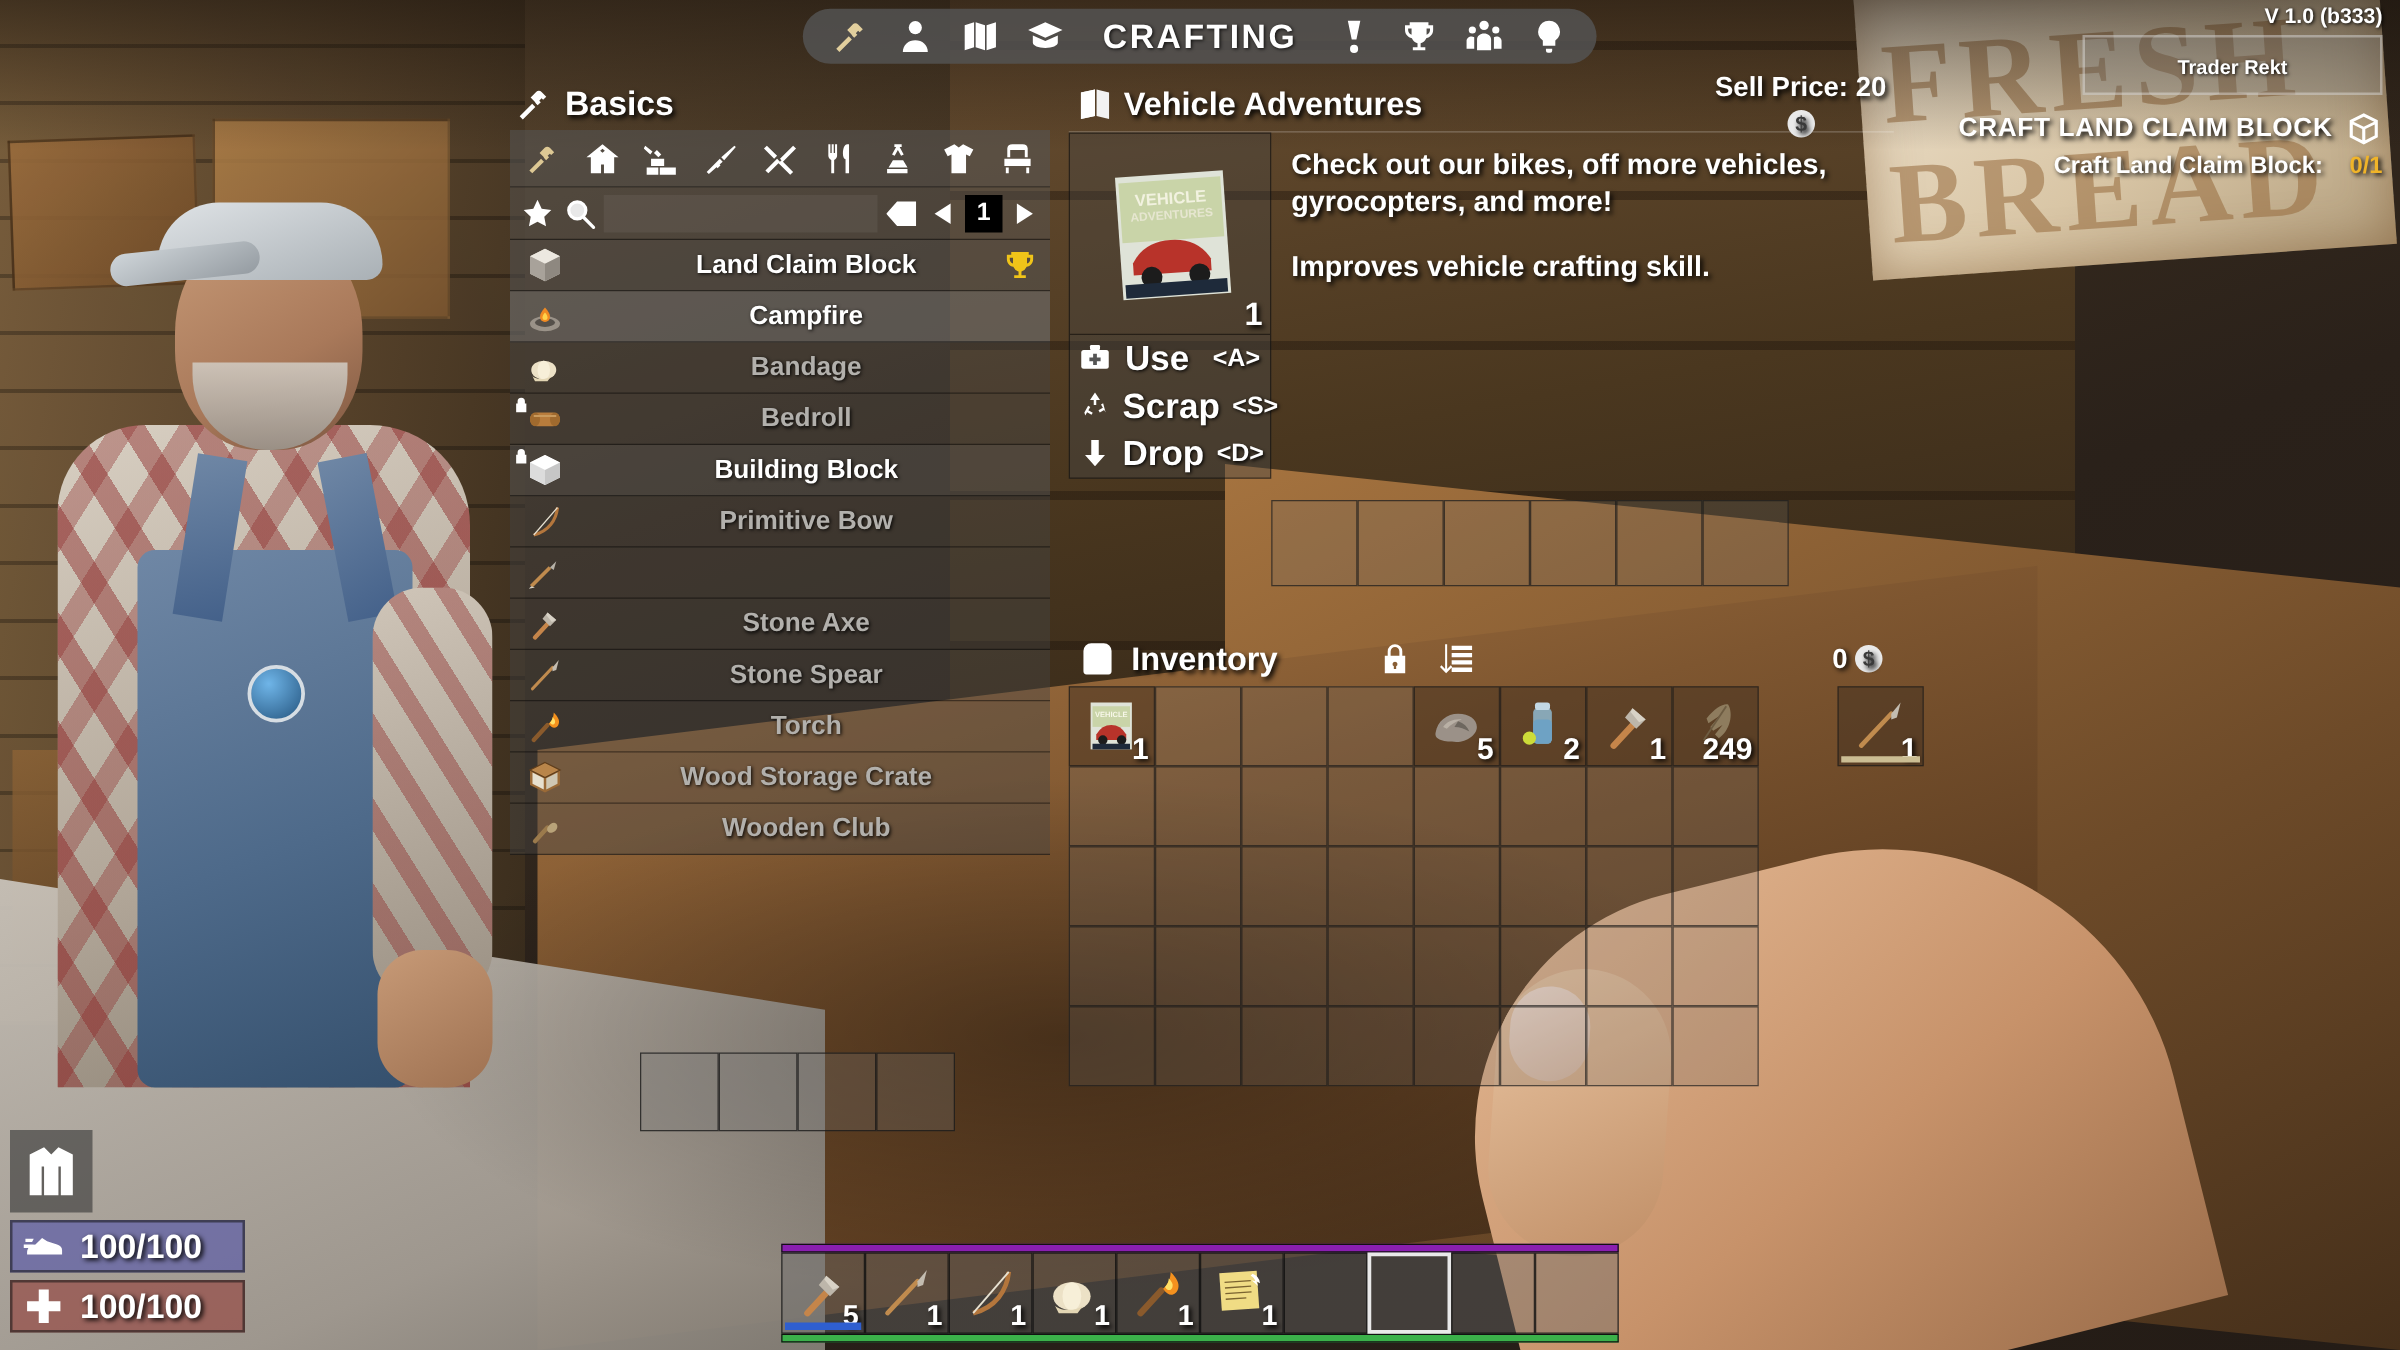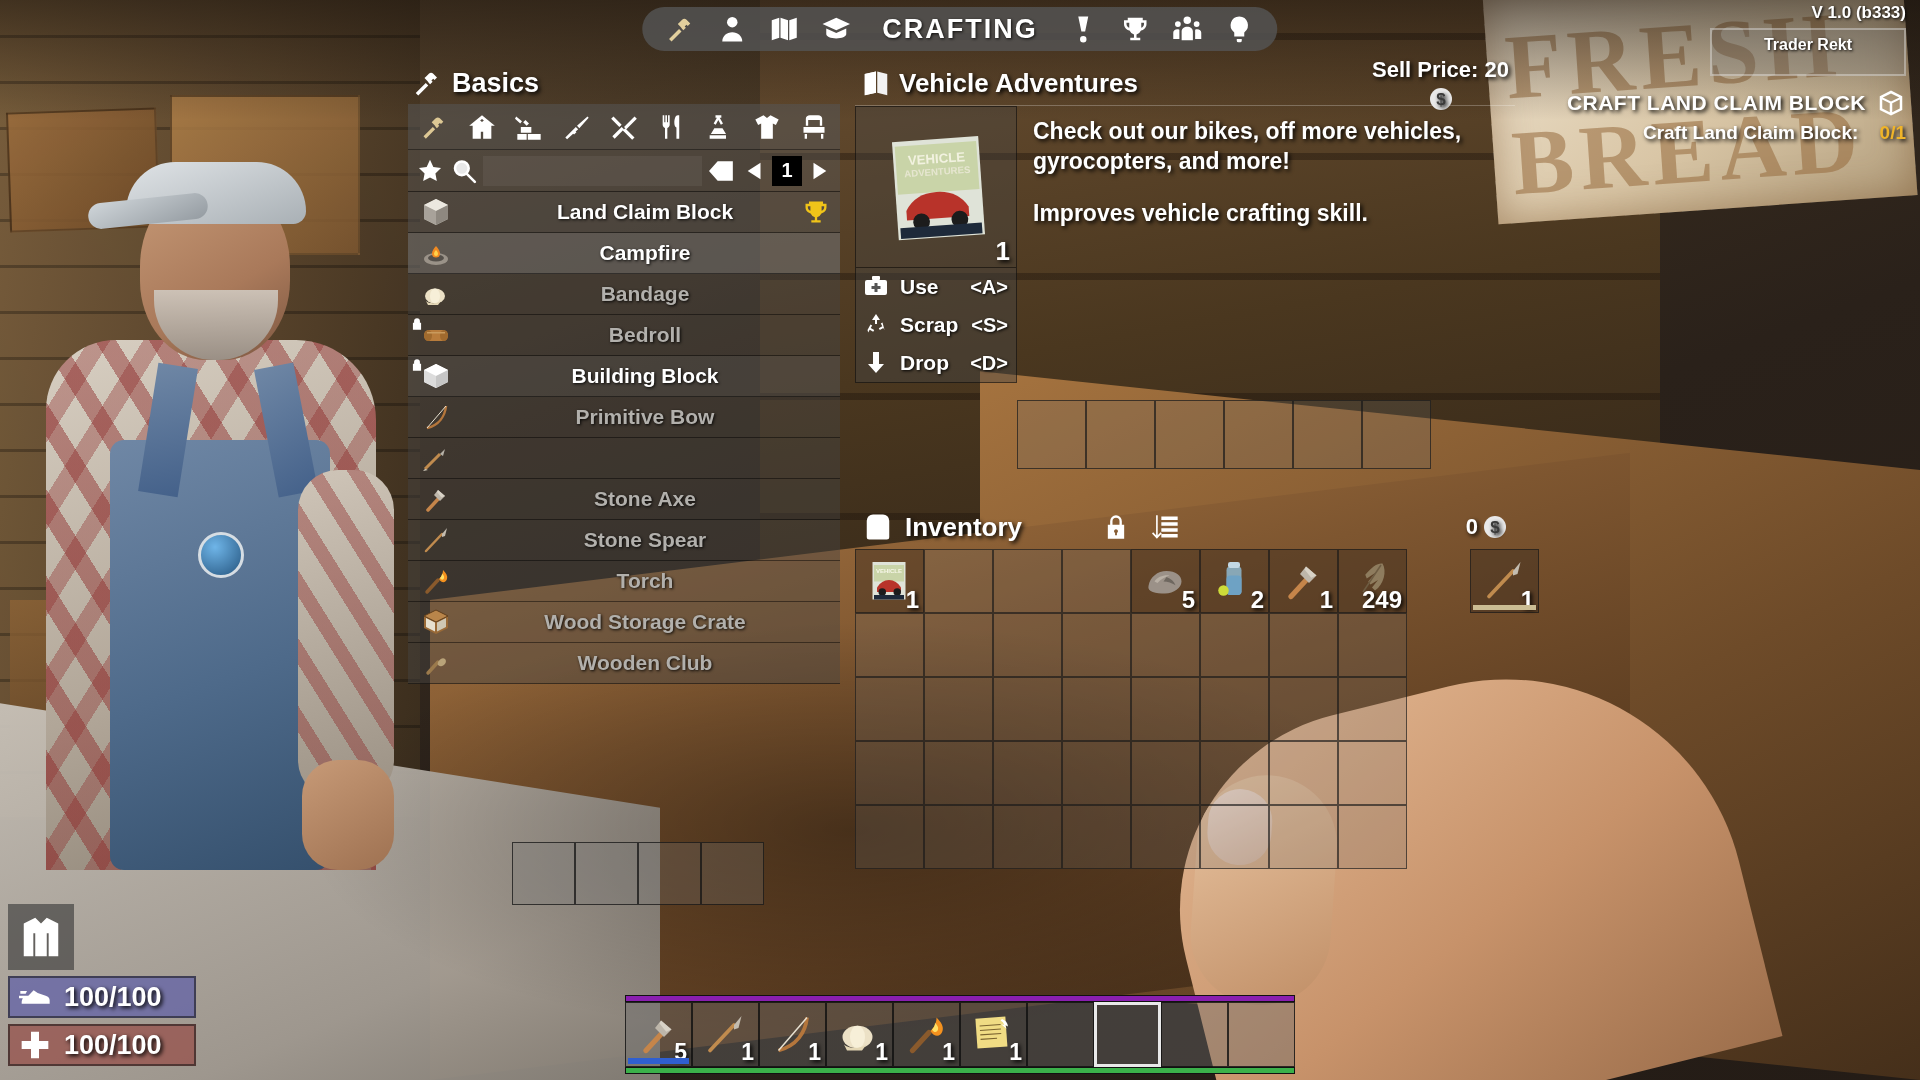--- a/index.html
+++ b/index.html
@@ -174,24 +174,24 @@
     padding: 0 18px; text-shadow: 1px 1px 3px rgba(0,0,0,.8);
     white-space: nowrap;
   }
 
   
   .version {
     position: absolute; right: 14px; top: 3px; color: #fff;
     font-size: 17px; font-weight: bold; text-shadow: 1px 1px 3px #000; z-index: 20;
   }
   .trader-box {
-    position: absolute; right: 14px; top: 28px; width: 196px; height: 48px;
+    position: absolute; right: 14px; top: 28px; width: 240px; height: 48px;
     border: 2px solid rgba(255,255,255,.35);
     background: rgba(120,120,120,.28);
-    display: flex; align-items: flex-start; justify-content: center;
+    display: flex; align-items: center; justify-content: center;
     padding-top: 6px; z-index: 20;
   }
   .trader-box span {
     color: #fff; font-size: 16px; font-weight: bold; text-shadow: 1px 1px 3px #000;
   }
   .quest-box { position: absolute; right: 14px; top: 88px; text-align: right; z-index: 20; }
   .quest-title {
     color: #fff; font-size: 21px; font-weight: bold; letter-spacing: .5px;
     text-shadow: 2px 2px 4px #000;
     display: flex; align-items: center; justify-content: flex-end; gap: 10px;
@@ -307,21 +307,21 @@
   .item-card .qty {
     position: absolute; right: 6px; bottom: 0px; color: #fff; font-size: 26px;
     font-weight: bold; text-shadow: 2px 2px 4px #000;
   }
   .action-list { background: rgba(70,70,70,.42); border: 1px solid rgba(0,0,0,.5); border-top: none; }
   .action-row {
     display: flex; align-items: center; height: 38px; padding: 0 8px; gap: 10px;
   }
   .action-row .aicon { width: 26px; height: 26px; color: #fff; }
   .action-row .alabel {
-    color: #fff; font-size: 21px; font-weight: bold; text-shadow: 1px 1px 3px #000;
+    color: #fff; font-size: 28px; font-weight: bold; text-shadow: 1px 1px 3px #000;
   }
   .action-row .akey {
     margin-left: auto; color: #fff; font-size: 20px; font-weight: bold;
     text-shadow: 1px 1px 3px #000;
   }
   .detail-right { flex: 1; padding: 10px 0 0 16px; }
   .desc {
     color: #fff; font-size: 23px; font-weight: bold; line-height: 30px;
     text-shadow: 2px 2px 4px #000;
   }

